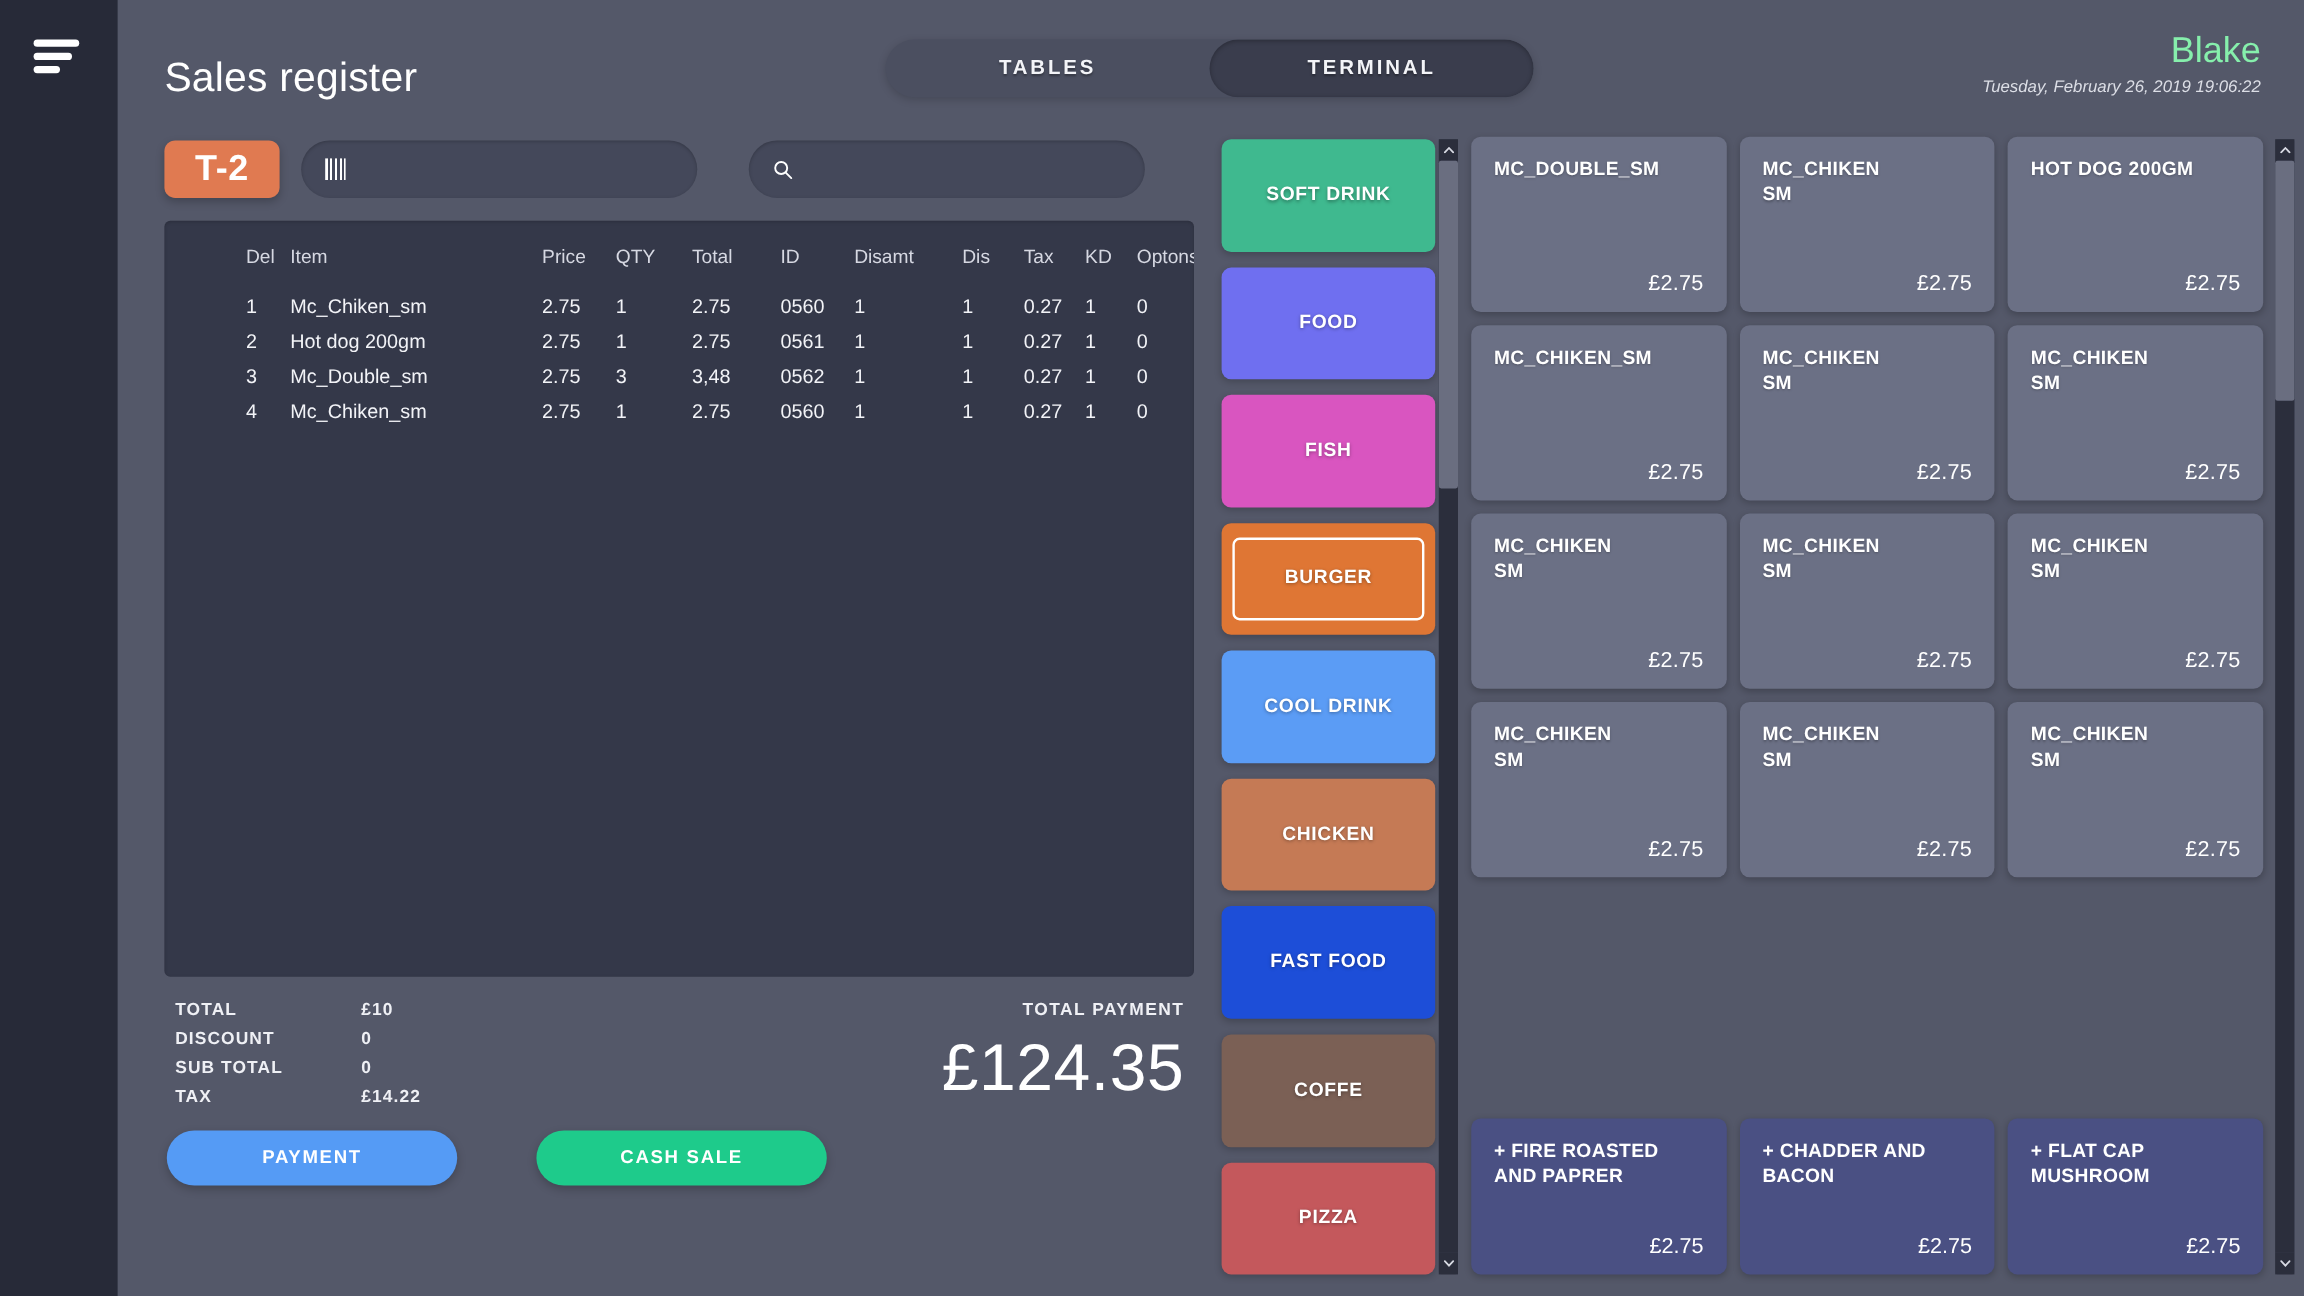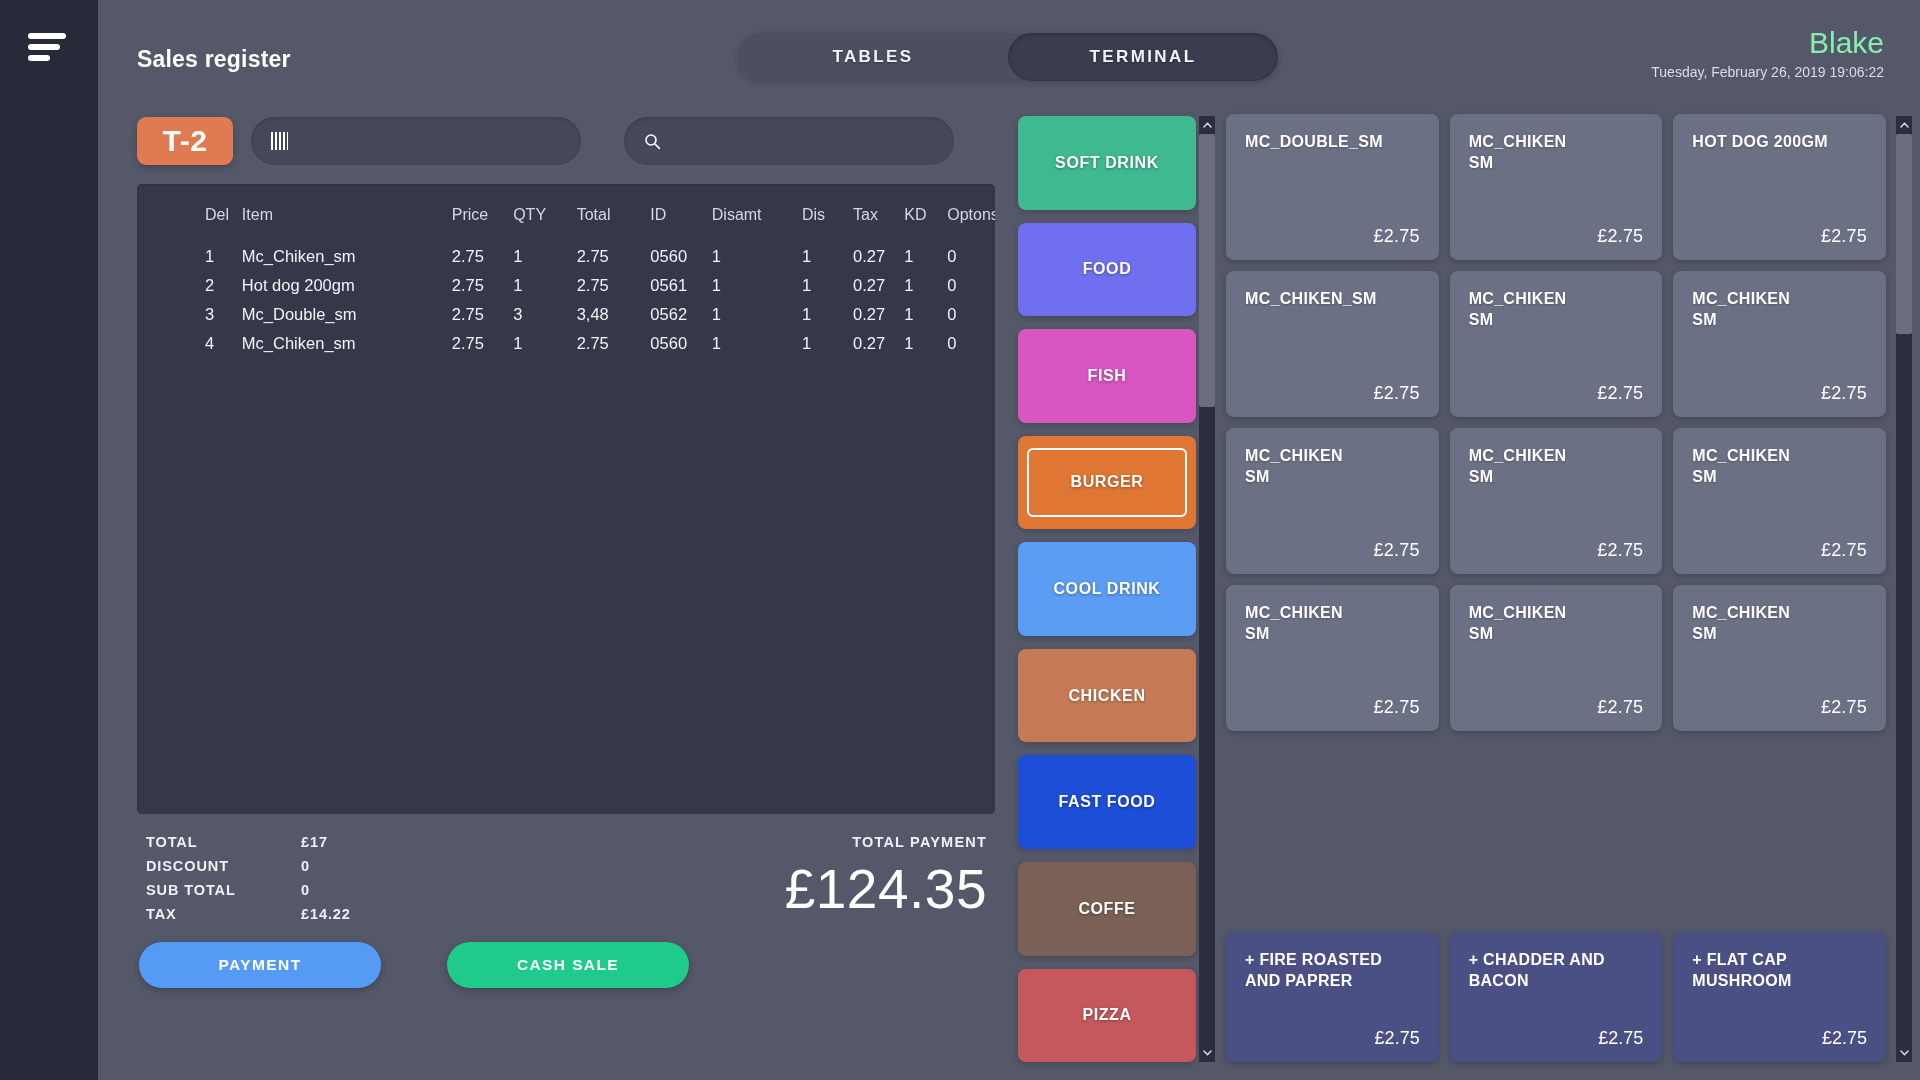--- a/index.html
+++ b/index.html
@@ -58,22 +58,22 @@
   
   .header {
     position: absolute;
     left: 0; top: 0; right: 0;
     height: 108px;
   }
   .page-title {
     position: absolute;
     left: 39px;
     top: 46px;
-    font-size: 23px;
-    font-weight: 700;
+    font-size: 34px;
+    font-weight: 400;
     color: #ffffff;
     letter-spacing: .2px;
   }
 
   .tabs {
     position: absolute;
     left: 640px;
     top: 33px;
     width: 300px;
     height: 48px;
@@ -111,20 +111,21 @@
   .user-name {
     font-size: 30px;
     color: #86efac;
     font-weight: 400;
     line-height: 34px;
   }
   .user-date {
     font-size: 14px;
     color: #dcdee6;
     margin-top: 4px;
+    font-style: italic;
   }
 
   
   .order-col {
     position: absolute;
     left: 39px;
     top: 116px;
     width: 858px;
     bottom: 20px;
   }
@@ -542,21 +543,21 @@
                 <td class="c-opt">0</td>
               </tr>
             </tbody>
         </table>
       </div>
 
       <div class="totals-row">
         <div class="totals-left">
             <div class="line">
               <span class="lbl">TOTAL</span>
-              <span class="val">£17</span>
+              <span class="val">£10</span>
             </div>
             <div class="line">
               <span class="lbl">DISCOUNT</span>
               <span class="val">0</span>
             </div>
             <div class="line">
               <span class="lbl">SUB TOTAL</span>
               <span class="val">0</span>
             </div>
             <div class="line">

